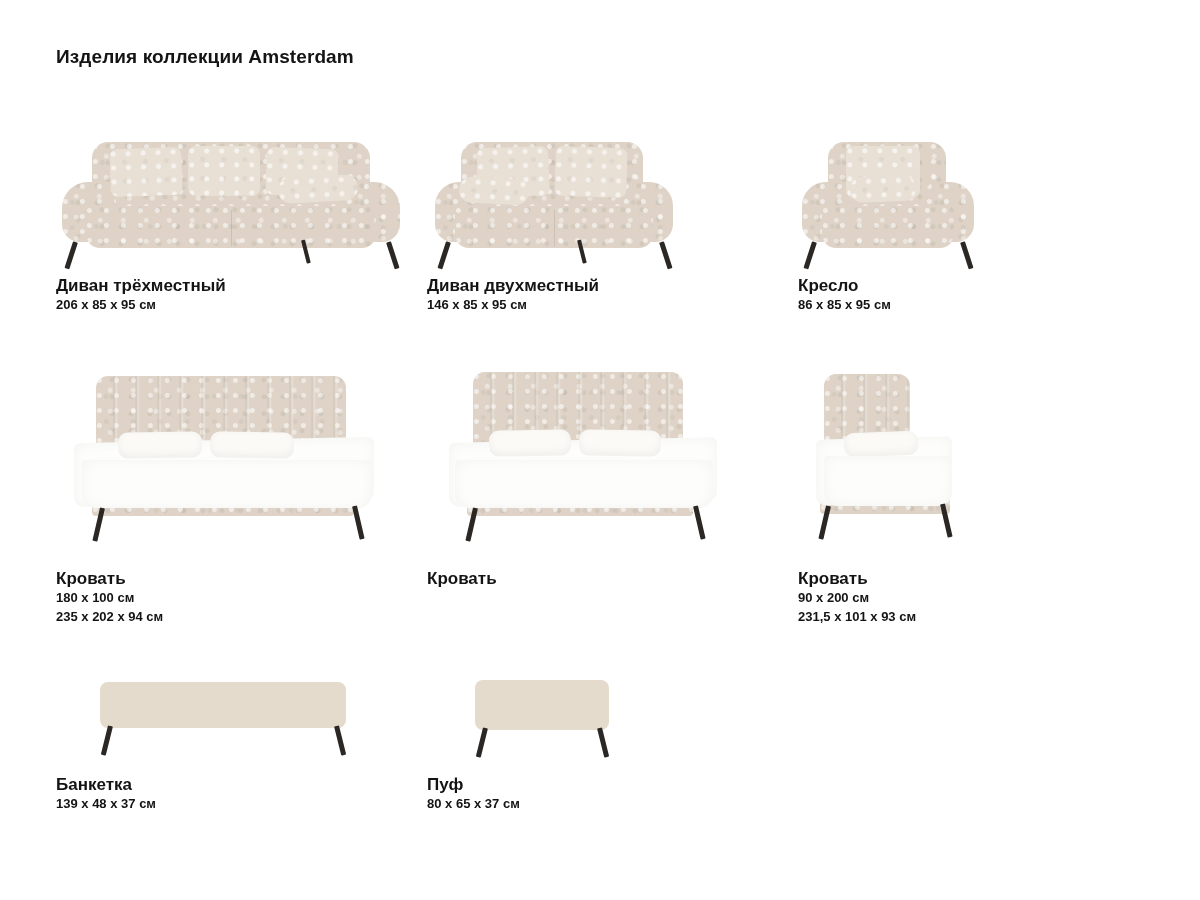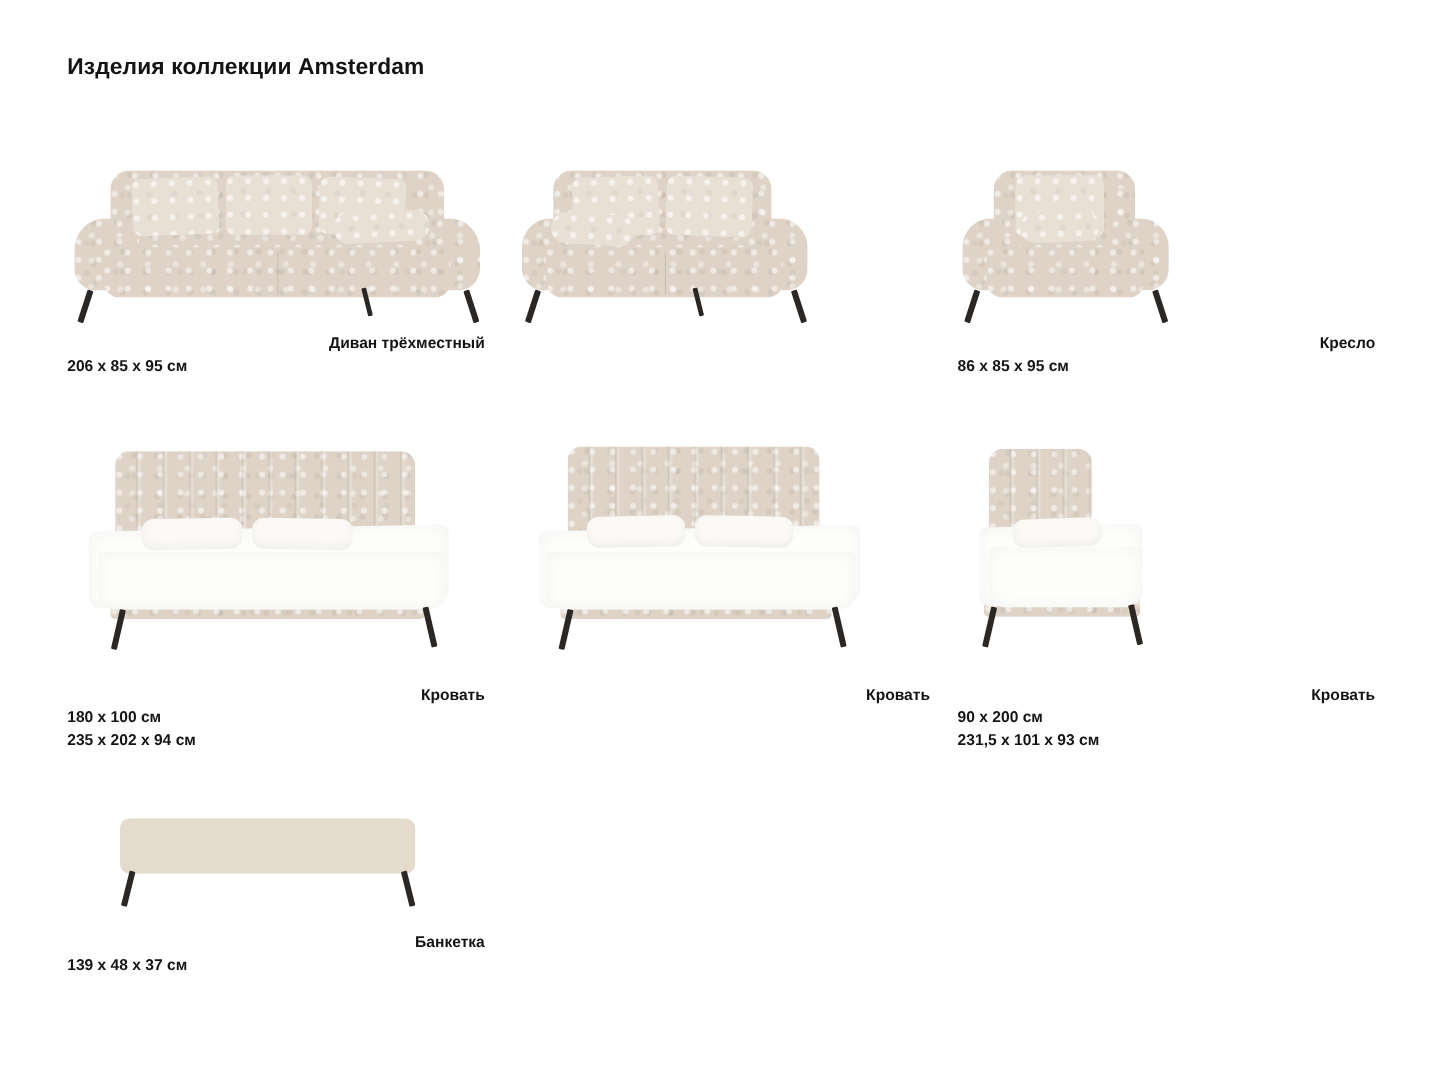--- a/index.html
+++ b/index.html
@@ -52,25 +52,24 @@
     height: 150px;
     width: 348px;
   }
   .art.tall { height: 215px; }
   .art.low  { height: 105px; }
 
   .caption {
     margin-top: 6px;
   }
   .caption .name {
-    font-size: 13px;
+    font-size: 17px;
     font-weight: bold;
     color: #141414;
     line-height: 19px;
-    text-align: right;
   }
   .caption .dim {
     font-size: 13px;
     font-weight: bold;
     color: #141414;
     line-height: 19px;
   }
 
   
   .f { position: absolute; }
@@ -180,20 +179,24 @@
           <div class="f fabric sofa-arm" style="left:196px; top:62px; width:50px; height:60px; border-radius:10px 24px 18px 14px;"></div>
           <div class="f fabric sofa-seat" style="left:28px; top:86px; width:198px; height:42px;"></div>
           <div class="f" style="left:127px; top:90px; width:1px; height:36px; background:rgba(0,0,0,.09);"></div>
           <div class="f fabric-light cushion" style="left:50px; top:27px; width:72px; height:50px; transform:rotate(-2deg);"></div>
           <div class="f fabric-light cushion" style="left:128px; top:27px; width:72px; height:50px; transform:rotate(2deg);"></div>
           <div class="f fabric-light cushion" style="left:32px; top:58px; width:70px; height:26px; border-radius:13px; transform:rotate(3deg);"></div>
           <div class="leg f" style="left:19px; top:122px; width:5px; height:28px; transform:rotate(18deg); transform-origin: top center;"></div>
           <div class="leg f" style="left:232px; top:122px; width:5px; height:28px; transform:rotate(-18deg); transform-origin: top center;"></div>
           <div class="leg f" style="left:150px; top:120px; width:4px; height:24px; transform:rotate(-14deg); transform-origin: top center;"></div>
         </div>
+        <div class="caption">
+          <div class="name">Диван двухместный</div>
+          <div class="dim">146 x 85 x 95 см</div>
+        </div>
       </div>
 
       <div class="cell">
         <div class="art">
           <div class="f fabric sofa-back" style="left:30px; top:22px; width:118px; height:74px;"></div>
           <div class="f fabric sofa-arm" style="left:4px; top:62px; width:48px; height:60px; border-radius:24px 10px 14px 18px;"></div>
           <div class="f fabric sofa-arm" style="left:128px; top:62px; width:48px; height:60px; border-radius:10px 24px 18px 14px;"></div>
           <div class="f fabric sofa-seat" style="left:24px; top:86px; width:132px; height:42px;"></div>
           <div class="f fabric-light cushion" style="left:48px; top:26px; width:74px; height:52px;"></div>
           <div class="f fabric-light cushion" style="left:52px; top:56px; width:66px; height:26px; border-radius:13px; transform:rotate(-2deg);"></div>
@@ -274,18 +277,29 @@
           <div class="f" style="left:44px; top:18px; width:246px; height:46px; background:#e5dbcd; border-radius:8px;"></div>
           <div class="leg f" style="left:52px; top:62px; width:5px; height:30px; transform:rotate(14deg); transform-origin: top center;"></div>
           <div class="leg f" style="left:278px; top:62px; width:5px; height:30px; transform:rotate(-14deg); transform-origin: top center;"></div>
         </div>
         <div class="caption">
           <div class="name">Банкетка</div>
           <div class="dim">139 x 48 x 37 см</div>
         </div>
       </div>
 
+      <div class="cell">
+        <div class="art low">
+          <div class="f" style="left:48px; top:16px; width:134px; height:50px; background:#e5dbcd; border-radius:8px;"></div>
+          <div class="leg f" style="left:56px; top:64px; width:5px; height:30px; transform:rotate(14deg); transform-origin: top center;"></div>
+          <div class="leg f" style="left:170px; top:64px; width:5px; height:30px; transform:rotate(-14deg); transform-origin: top center;"></div>
+        </div>
+        <div class="caption">
+          <div class="name">Пуф</div>
+          <div class="dim">80 x 65 x 37 см</div>
+        </div>
+      </div>
 
       <div class="cell"></div>
     </div>
 
   </div>
 </div>
 
 </body></html>

